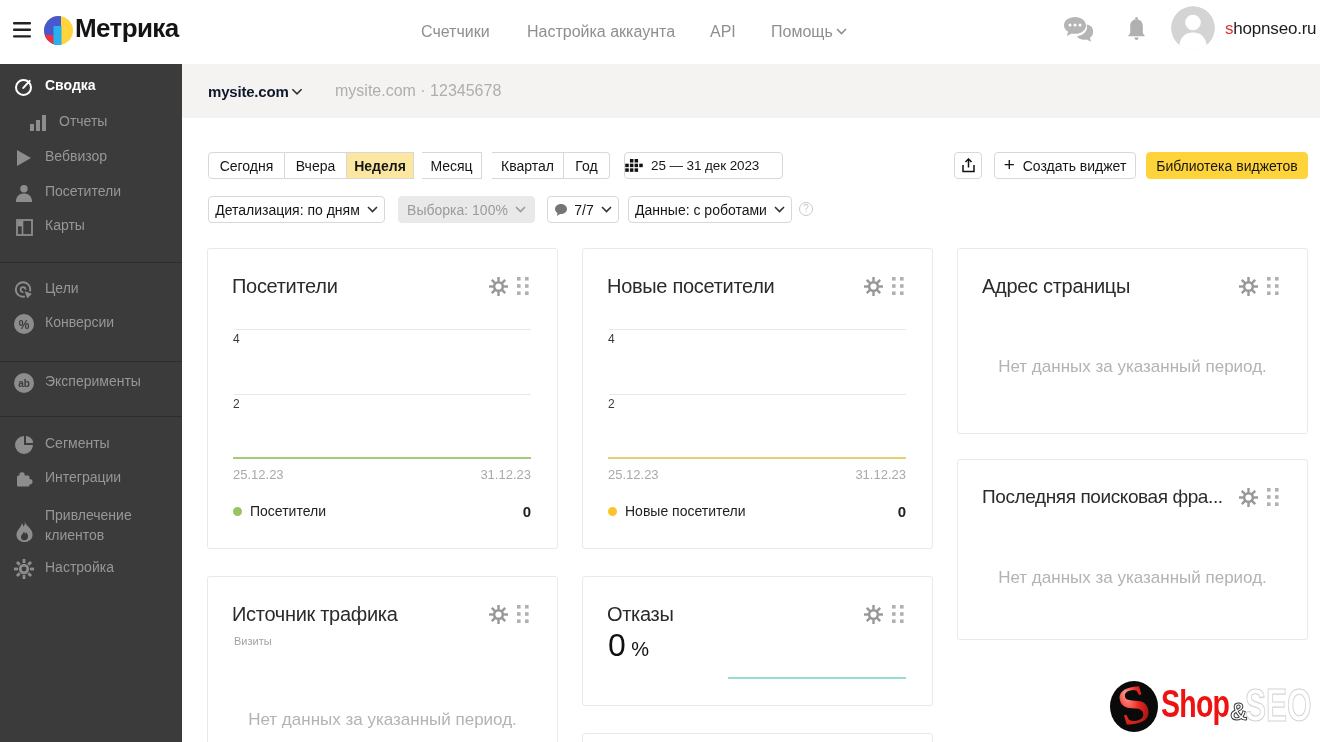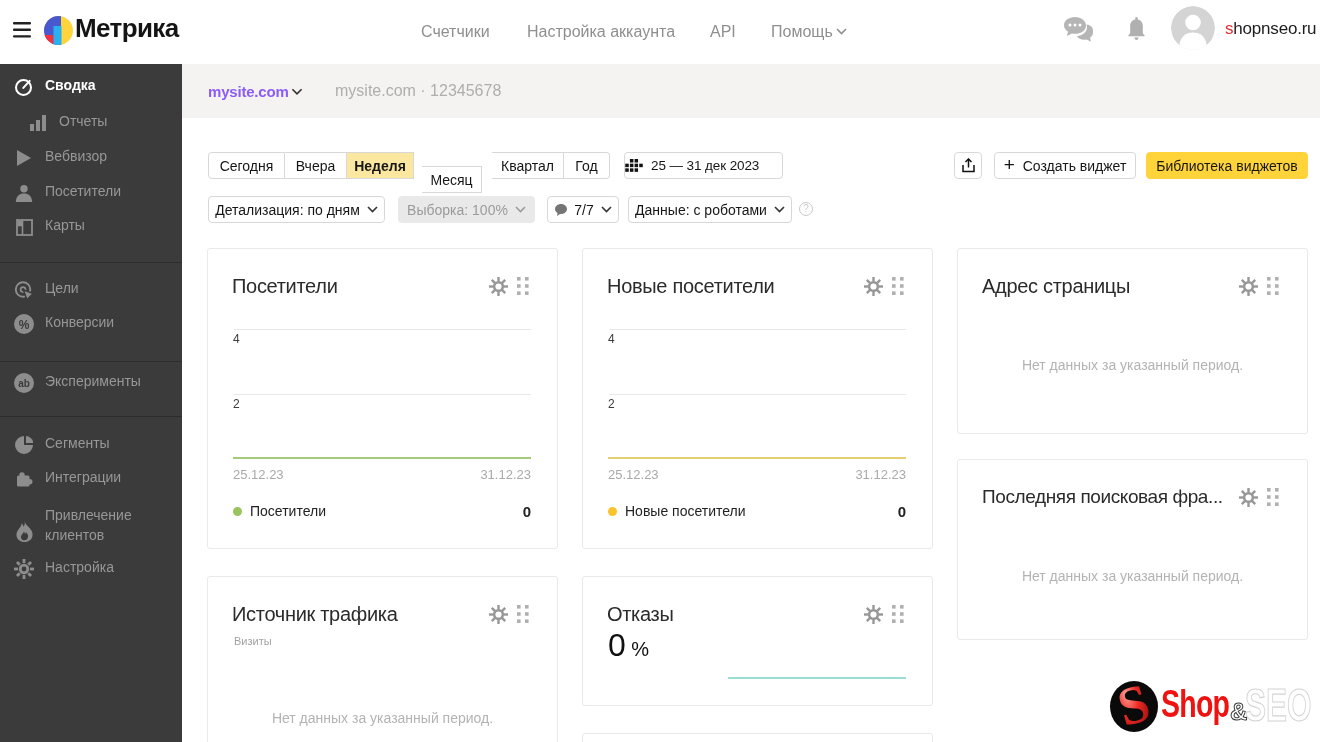--- a/index.html
+++ b/index.html
@@ -20,21 +20,21 @@
   
   .btn{position:absolute;box-sizing:border-box;height:27px;border:1px solid #d8d8d8;border-radius:4px;background:#fff;font-size:14px;color:#161616;display:flex;align-items:center;justify-content:center;}
   .seg{position:absolute;box-sizing:border-box;height:27px;border:1px solid #d8d8d8;background:#fff;font-size:14px;color:#161616;display:flex;align-items:center;justify-content:center;border-left:none;}
   .seg.first{border-left:1px solid #d8d8d8;border-radius:4px 0 0 4px;}
   .seg.last{border-radius:0 4px 4px 0;}
   .seg.active{background:#fbe7a0;}
   
   .card{position:absolute;box-sizing:border-box;width:351px;background:#fff;border:1px solid #e9e9e9;border-radius:3px;}
   .ctitle{position:absolute;left:24px;top:26px;font-size:20px;color:#2b2b2b;white-space:nowrap;letter-spacing:-0.3px;}
   .cicons{position:absolute;right:28px;top:28px;display:flex;gap:9px;}
-  .nodata{position:absolute;left:0;width:100%;text-align:center;font-size:14px;color:#b3b3b3;}
+  .nodata{position:absolute;left:0;width:100%;text-align:center;font-size:17px;color:#b3b3b3;}
   .gline{position:absolute;left:26px;right:26px;height:1px;background:#e8e8e8;}
   .axlab{position:absolute;font-size:12px;color:#3a3a3a;left:25px;}
   .datelab{position:absolute;font-size:13px;color:#a9a9a9;}
   .legend{position:absolute;left:25px;right:26px;top:253px;height:18px;display:flex;align-items:center;font-size:14px;color:#222;}
   .ldot{width:9px;height:9px;border-radius:50%;margin-right:8px;}
   .lval{margin-left:auto;font-weight:bold;font-size:15px;}
 </style>
 </head>
 <body>
 <div id="app">
@@ -215,33 +215,33 @@
               <use href="#gt1" transform="rotate(270 10 10)"></use>
               <use href="#gt1" transform="rotate(315 10 10)"></use>
             </g>
             <circle cx="10" cy="10" r="2.4" fill="#3b3b3b"></circle>
           </svg>
         </span>Настройка
     </div>
   </div>
 
   <div id="strip">
-    <div class="abs" style="left:26px;top:0;height:54px;display:flex;align-items:center;font-size:15px;font-weight:bold;color:#8b5cf6;letter-spacing:-0.2px;">mysite.com</div>
+    <div class="abs" style="left:26px;top:0;height:54px;display:flex;align-items:center;font-size:15px;font-weight:bold;color:#0f172a;letter-spacing:-0.2px;">mysite.com</div>
     <svg class="abs" style="left:109px;top:24px" width="12" height="8" viewBox="0 0 13 8">
         <polyline points="1.5,1 6.5,6 11.5,1" fill="none" stroke="#333" stroke-width="1.8"></polyline>
       </svg>
     <div class="abs" style="left:153px;top:0;height:54px;display:flex;align-items:center;font-size:16px;color:#aeaeae;">mysite.com&nbsp;·&nbsp;12345678</div>
   </div>
 
   <div id="filters">
 
     <div class="seg first" style="left:208px;top:152px;width:77px;">Сегодня</div>
     <div class="seg" style="left:285px;top:152px;width:62px;">Вчера</div>
     <div class="seg active" style="left:347px;top:152px;width:67px;font-weight:bold;">Неделя</div>
-    <div class="seg" style="left:422px;top:166px;width:60px;">Месяц</div>
+    <div class="seg" style="left:422px;top:152px;width:60px;">Месяц</div>
     <div class="seg" style="left:492px;top:152px;width:72px;">Квартал</div>
     <div class="seg last" style="left:564px;top:152px;width:46px;">Год</div>
     <div class="btn" style="left:624px;top:152px;width:159px;justify-content:flex-start;box-sizing:border-box;font-size:13.5px;letter-spacing:-0.1px;">
       <svg width="18" height="14" viewBox="0 0 15 12" style="margin-right:8px;">
           <g fill="#111">
             <rect x="4" y="0" width="3" height="3"></rect>
             <rect x="8" y="0" width="3" height="3"></rect>
             <rect x="0" y="4" width="3" height="3"></rect>
             <rect x="4" y="4" width="3" height="3"></rect>
             <rect x="8" y="4" width="3" height="3"></rect>

